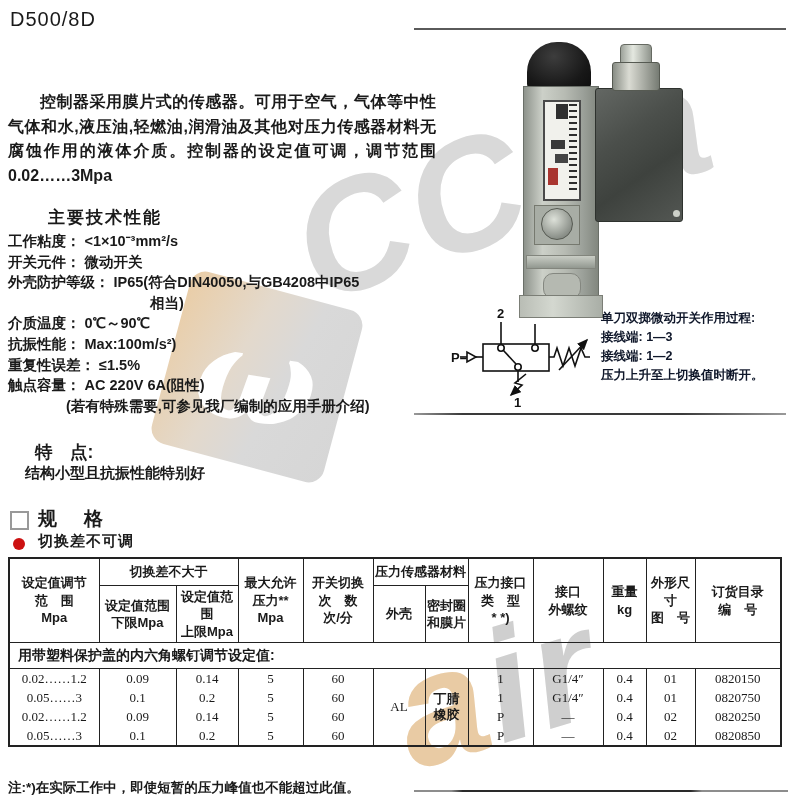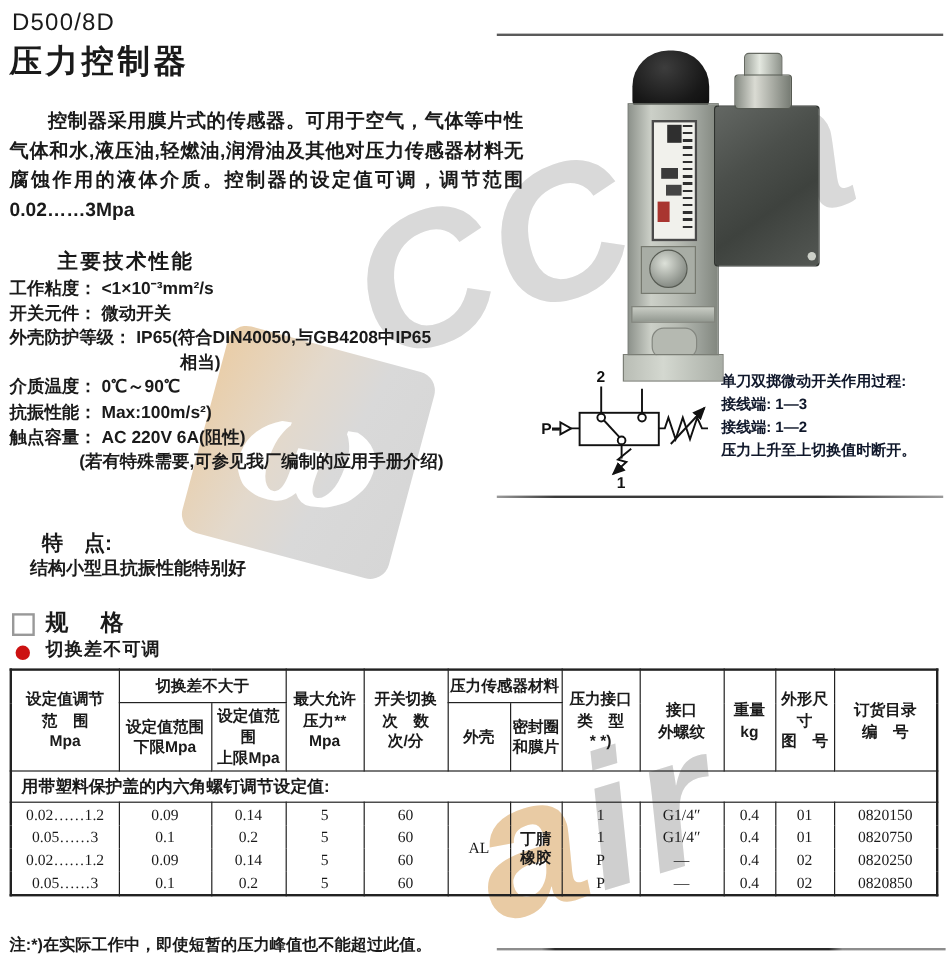--- a/index.html
+++ b/index.html
@@ -119,33 +119,33 @@
 
 <div id="page">
 
   <div class="abs wm wm-logo">
     <span class="wm-omega">ω</span>
   </div>
   <div class="abs wm wm-text-main">CCLa</div>
   <div class="abs wm wm-text-bottom"><span class="wm-orange">a</span><span>ir</span></div>
 
   <div class="abs content model">D500/8D</div>
-  <div class="abs content doc-title">压力控制器</div>
   <div class="abs content rule rule-top"></div>
 
   <div class="abs content intro">控制器采用膜片式的传感器。可用于空气，气体等中性气体和水,液压油,轻燃油,润滑油及其他对压力传感器材料无腐蚀作用的液体介质。控制器的设定值可调，调节范围0.02……3Mpa</div>
 
   <div class="abs content specs-heading">主要技术性能</div>
   <div class="abs content specs">
     <div>工作粘度： &lt;1×10⁻³mm²/s</div>
     <div>开关元件： 微动开关</div>
     <div>外壳防护等级： IP65(符合DIN40050,与GB4208中IP65</div>
     <div class="ind1">相当)</div>
     <div>介质温度： 0℃～90℃</div>
     <div>抗振性能： Max:100m/s²)</div>
+    <div>重复性误差： ≤1.5%</div>
     <div>触点容量： AC 220V 6A(阻性)</div>
     <div class="ind2">(若有特殊需要,可参见我厂编制的应用手册介绍)</div>
   </div>
   <div class="abs content features-heading">特　点:</div>
   <div class="abs content features-text">结构小型且抗振性能特别好</div>
 
   <div class="abs content photo">
     <div class="abs ph-cap"></div>
     <div class="abs ph-body">
       <div class="abs ph-window">

